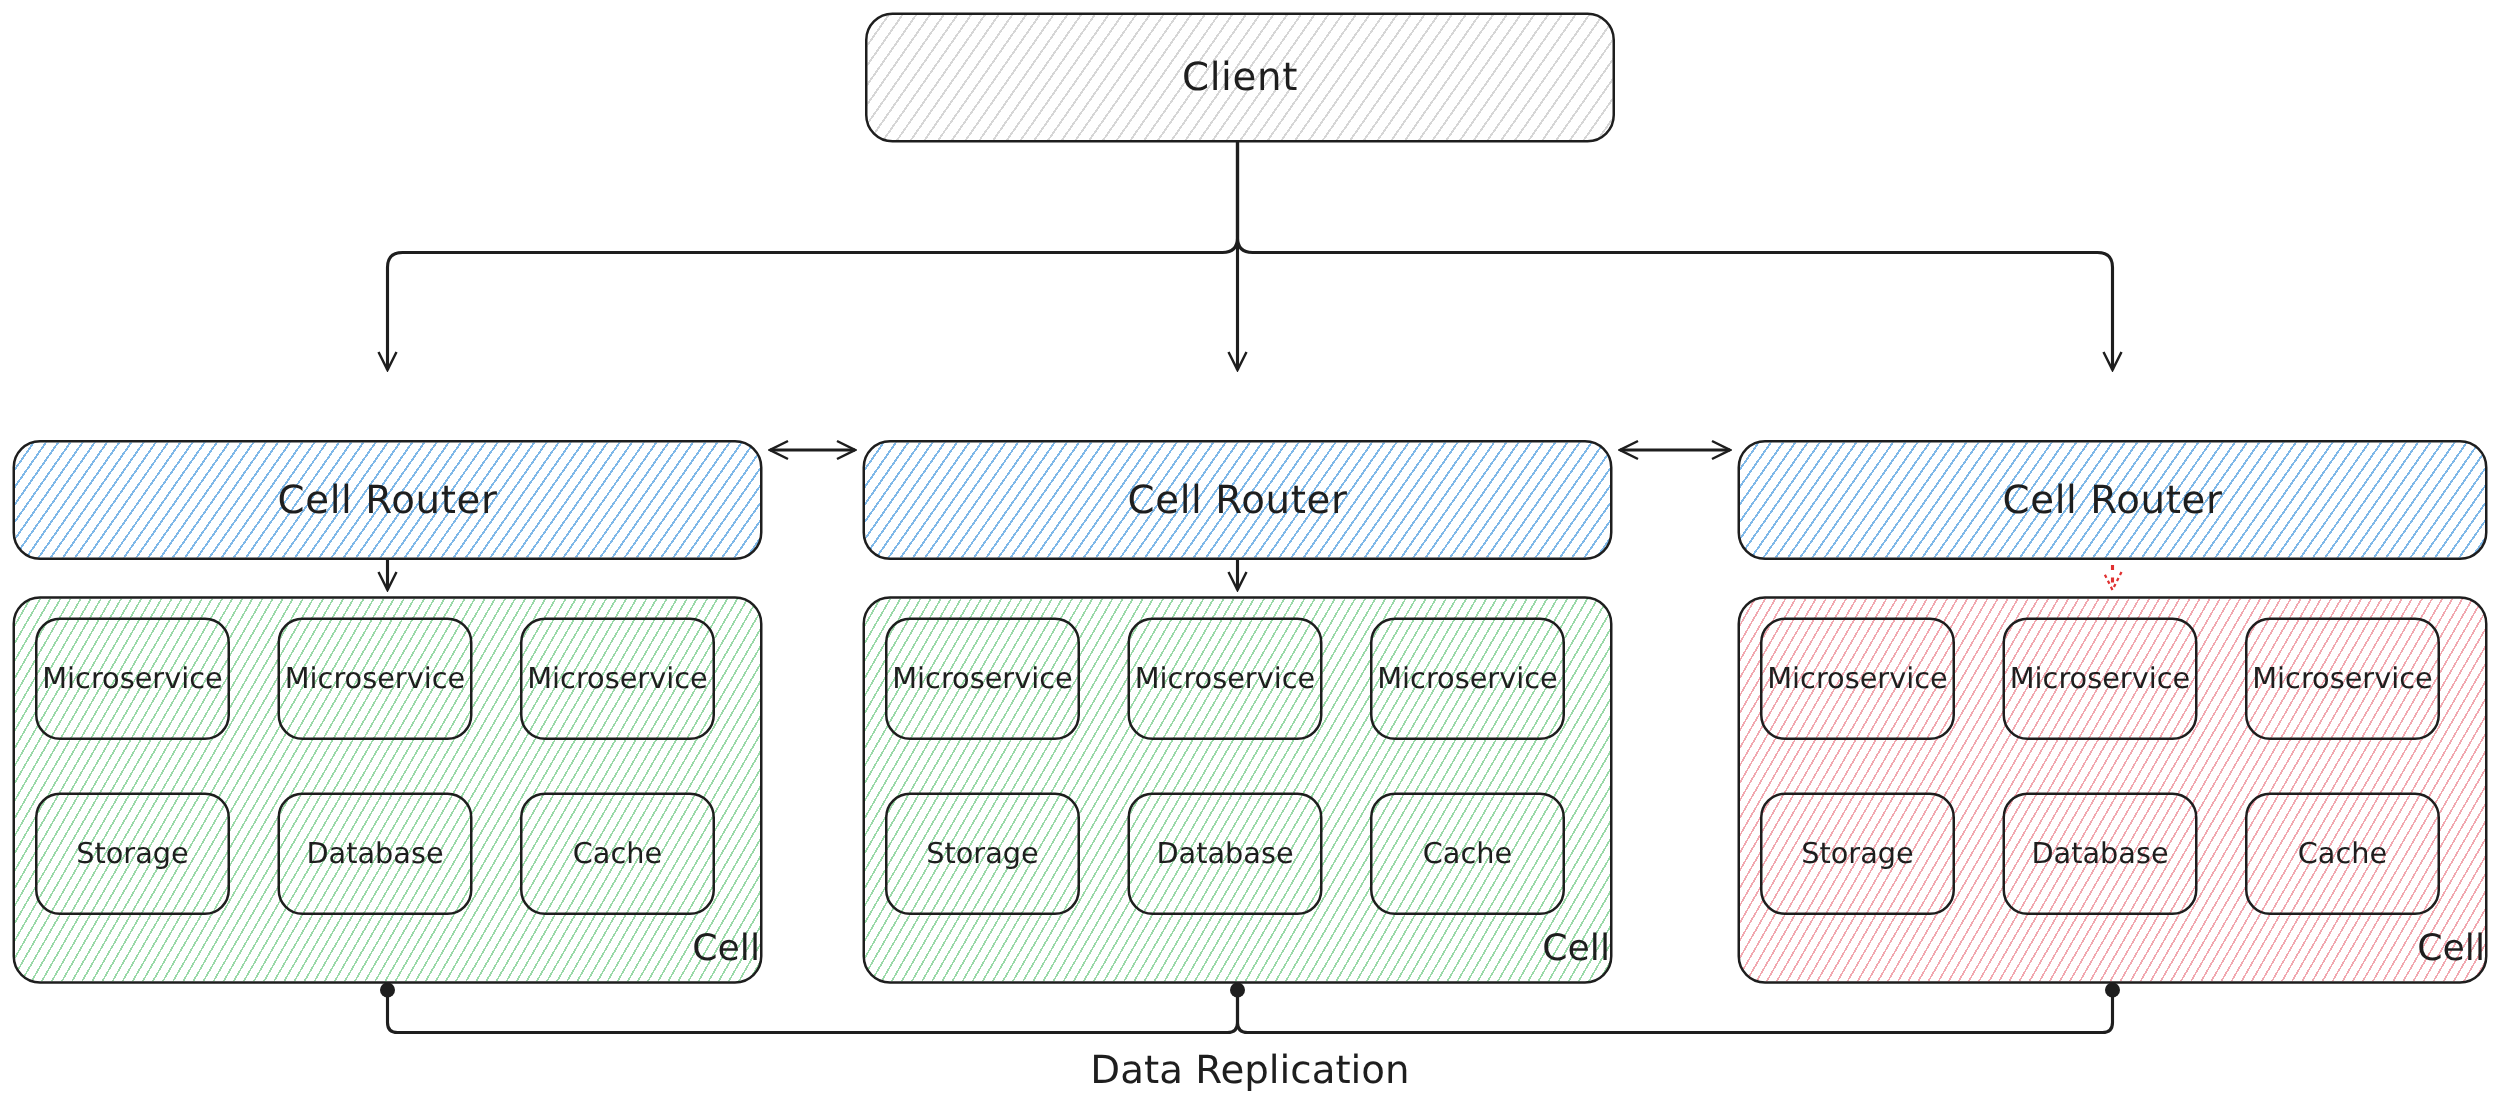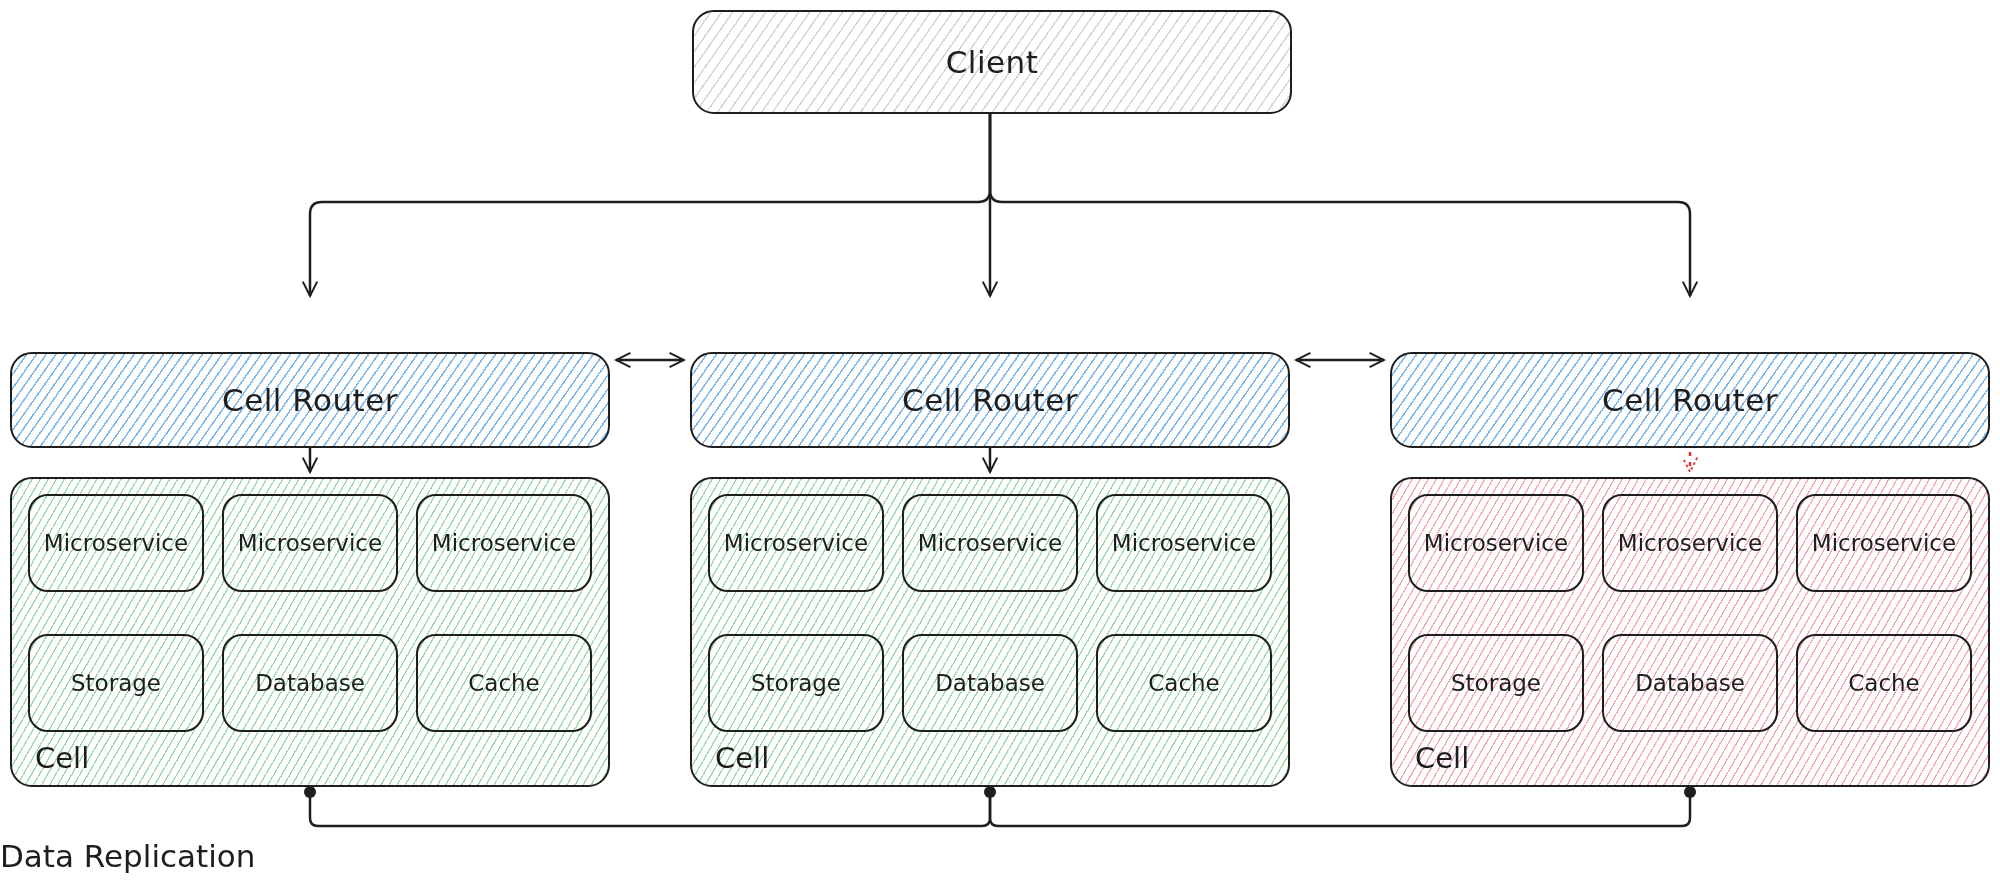--- a/index.html
+++ b/index.html
@@ -9,28 +9,28 @@
   .box { position:absolute; box-sizing:border-box; border:2.5px solid #1e1e1e; border-radius:22px; z-index:2; }
   .client { left:692px; top:10px; width:600px; height:104px;
     background: repeating-linear-gradient(-55deg, #d6d6d6 0 1.5px, transparent 1.5px 9px), #ffffff; }
   .router { top:320px; width:600px; height:96px;
     background: repeating-linear-gradient(-55deg, #7fb8e8 0 1.5px, transparent 1.5px 8px), #ffffff; margin-top: 32px; }
   .cell { top:477px; width:600px; height:310px; }
   .cell.green { background: repeating-linear-gradient(-60deg, #9ad9a8 0 1.3px, transparent 1.3px 7px), #ffffff; }
   .cell.red { background: repeating-linear-gradient(-60deg, #f1a8b0 0 1.3px, transparent 1.3px 7px), #ffffff; }
   .label { position:absolute; left:0; right:0; top:50%; transform:translateY(-50%);
            text-align:center; font-size:31px; letter-spacing:0.5px; }
-  .comp { position:absolute; box-sizing:border-box; width:176px; height:98px;
+  .comp { position:absolute; box-sizing:border-box; width:156px; height:98px;
           border:2.5px solid #1e1e1e; border-radius:20px; }
   .comp .clabel { position:absolute; left:0; right:0; top:50%; transform:translateY(-50%);
                   text-align:center; font-size:23px; }
   .c0 { left:16px; } .c1 { left:210px; } .c2 { left:404px; }
   .r0 { top:15px; } .r1 { top:130px;margin-top:25px; }
-  .cell-title { position:absolute; left:0; right:0; bottom:10px; text-align:left; font-size:29px;margin-left:23px; }
-  .replication { position:absolute; left:0; width:2000px; top:838px; font-size:31px; z-index:2; }
+  .cell-title { position:absolute; left:0; right:0; bottom:10px; text-align:right; font-size:29px; }
+  .replication { position:absolute; left:0; width:2000px; top:838px; text-align:center; font-size:31px; z-index:2; }
 </style>
 </head>
 <body>
 
 <svg class="wires" viewBox="0 0 2000 893">
   <defs>
     <marker id="arr" viewBox="0 0 20 20" refX="18" refY="10" markerWidth="18" markerHeight="18" orient="auto-start-reverse" markerUnits="userSpaceOnUse">
       <path d="M2,2 L18,10 L2,18" fill="none" stroke="#1e1e1e" stroke-width="2.2"></path>
     </marker>
     <marker id="arrRed" viewBox="0 0 20 20" refX="18" refY="10" markerWidth="18" markerHeight="18" orient="auto" markerUnits="userSpaceOnUse">

